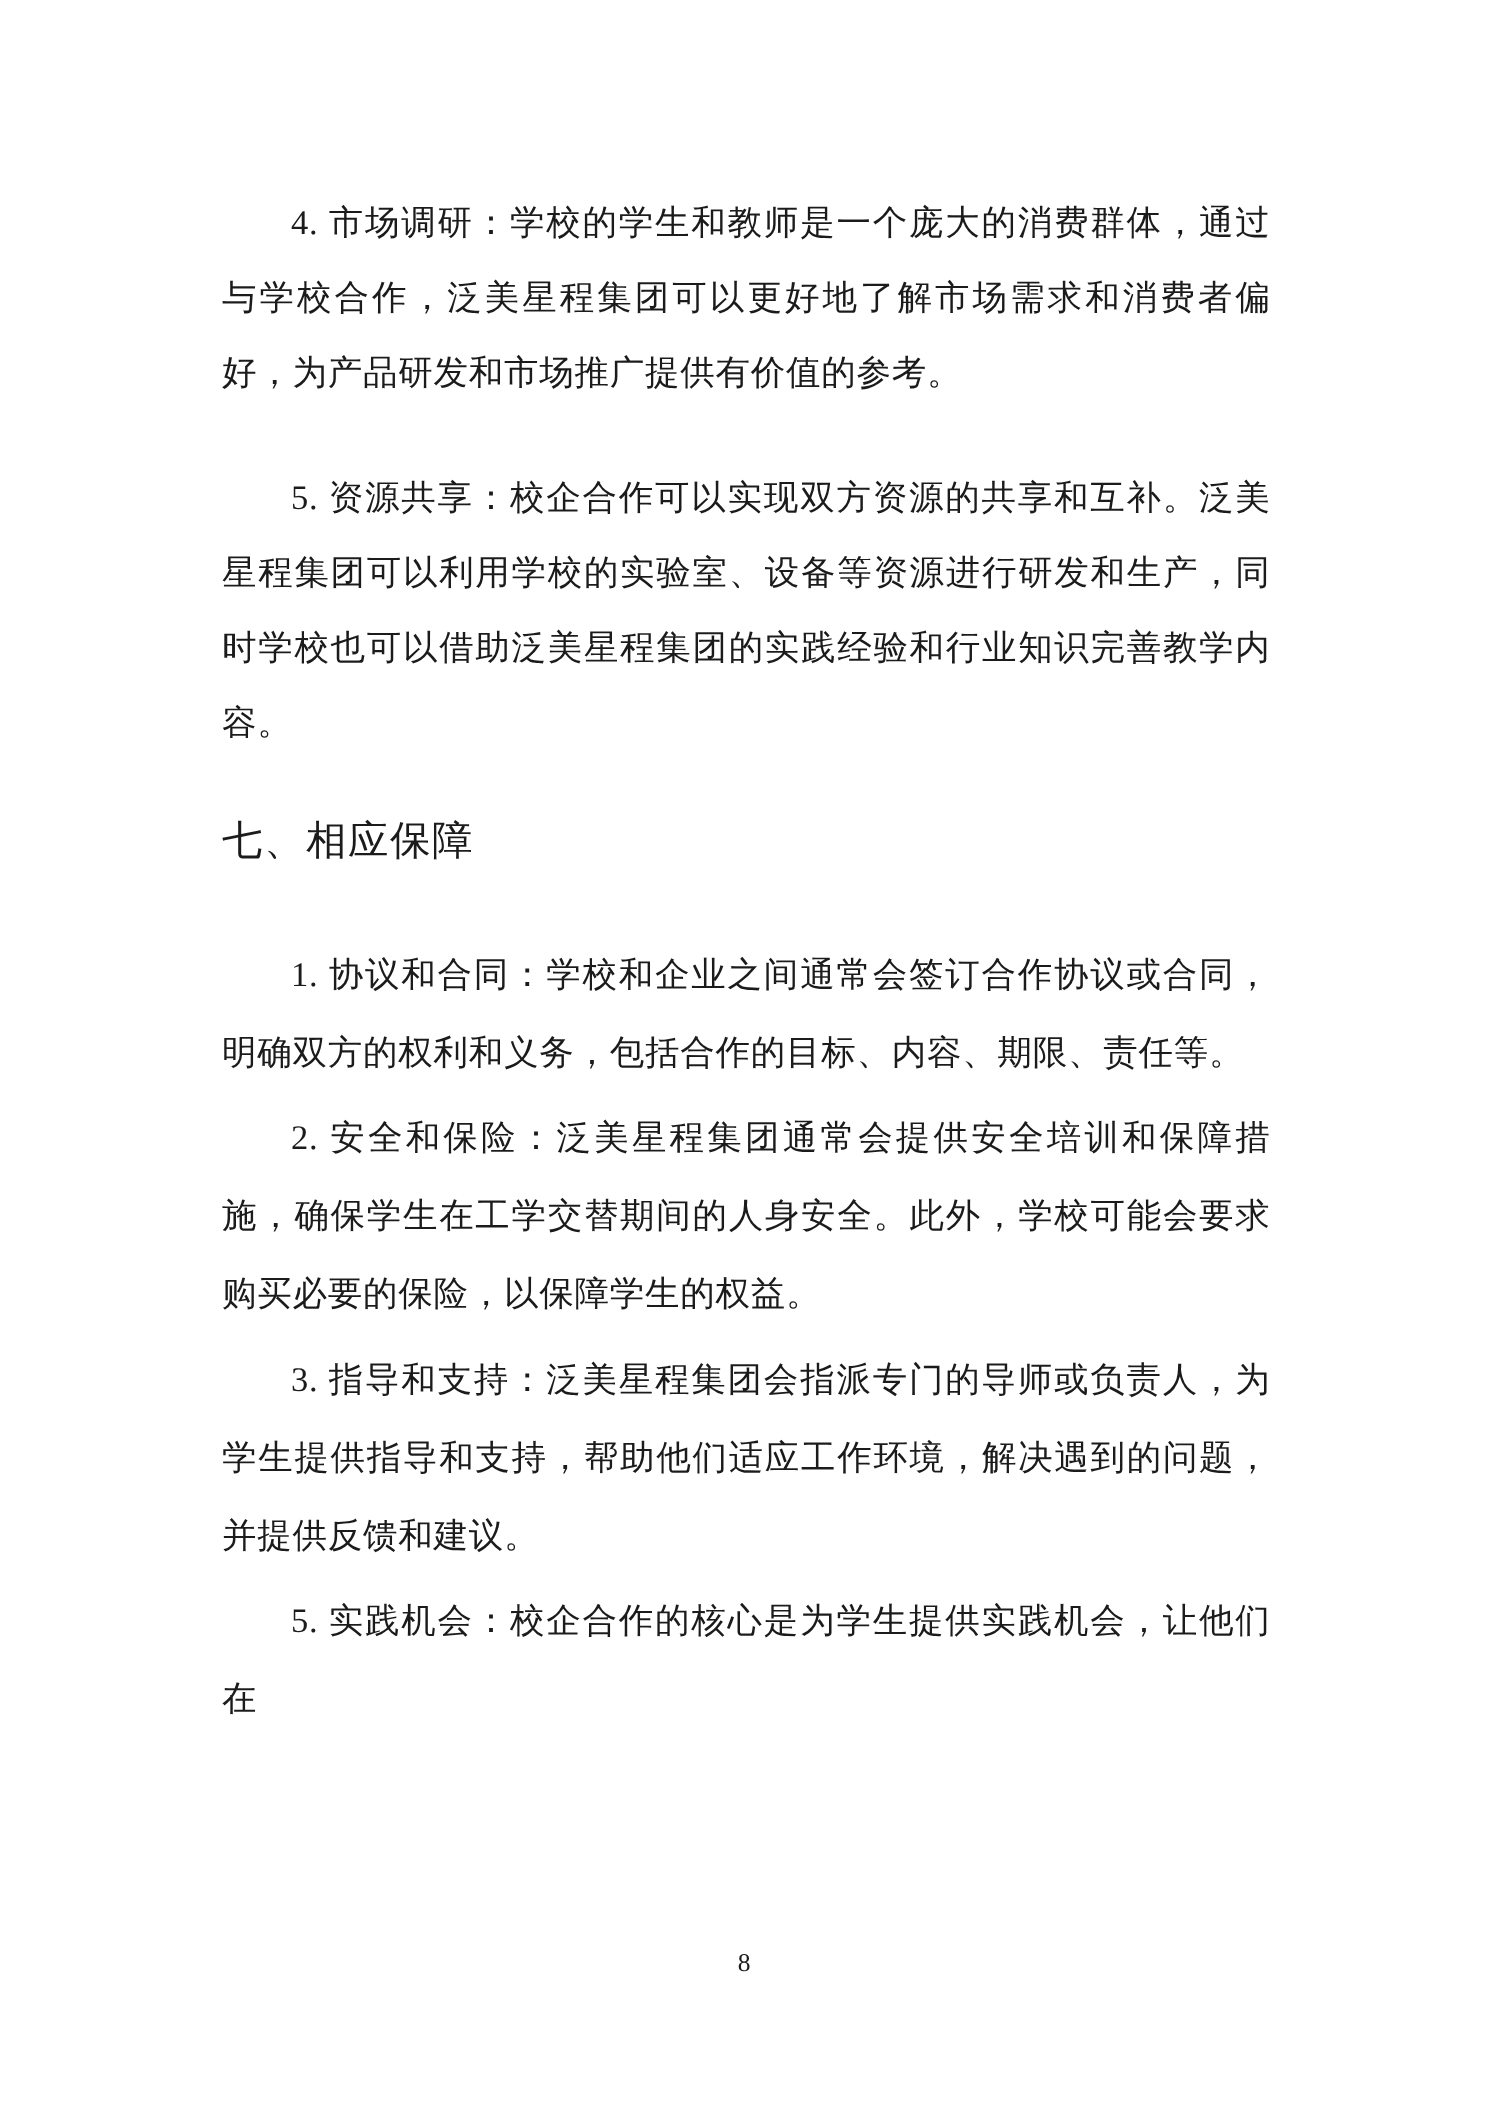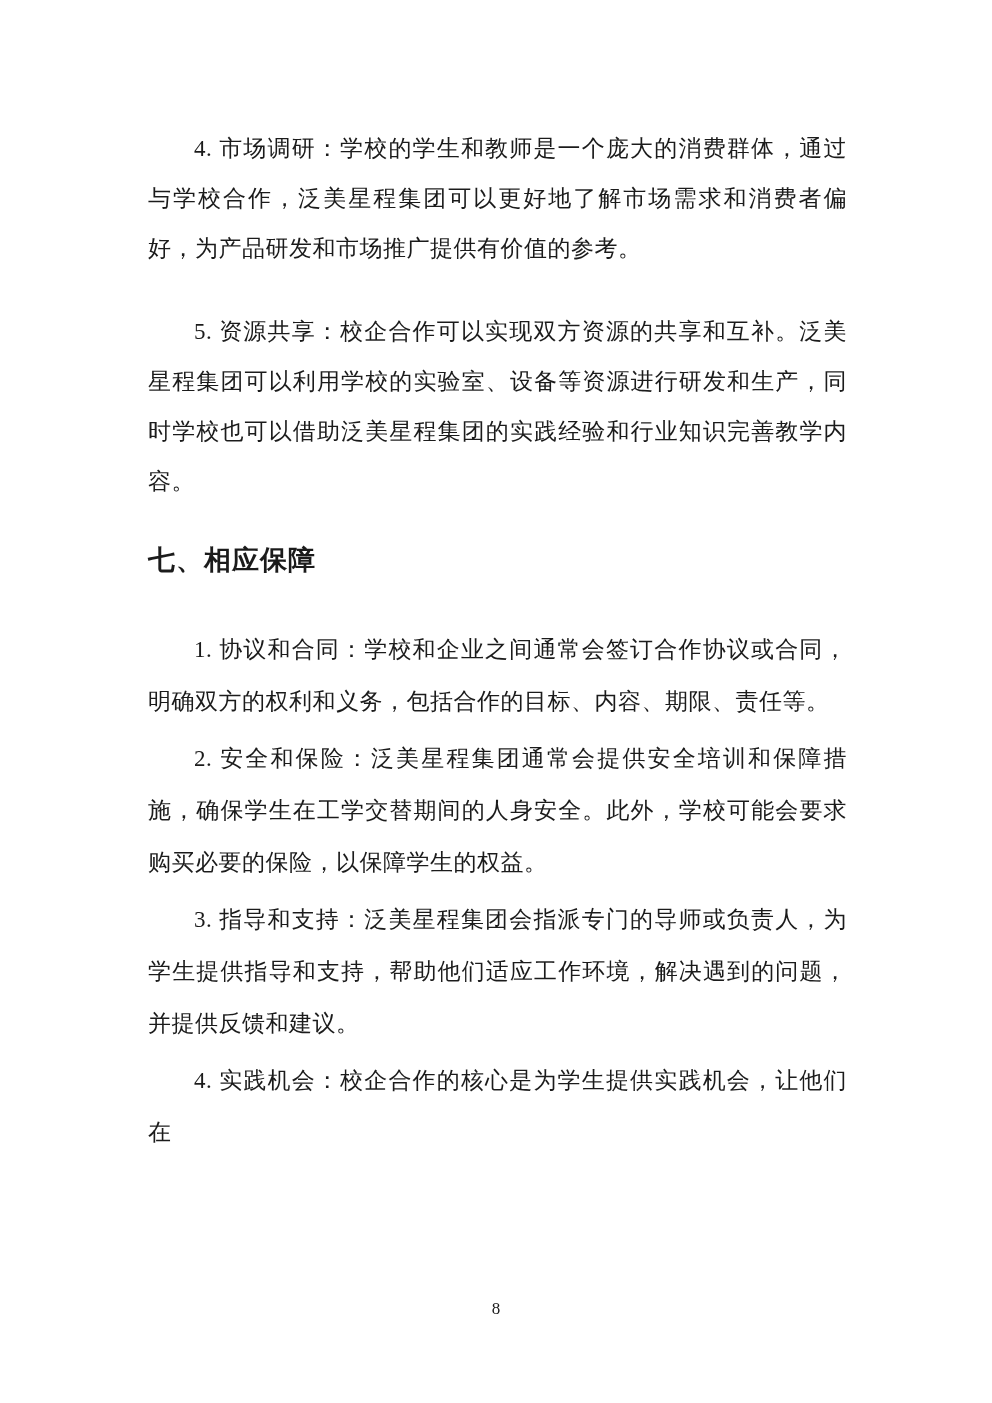--- a/index.html
+++ b/index.html
@@ -29,21 +29,21 @@
     text-justify: inter-ideograph;
     text-indent: 2em;
     letter-spacing: 0.5px;
     margin: 0;
   }
   .section-top .para {
     margin-bottom: 33px;
   }
   .doc-heading {
     font-family: "Liberation Sans", "DejaVu Sans", sans-serif;
-    font-weight: bold;
+    font-weight: normal;
     font-size: 27px;
     line-height: 40px;
     letter-spacing: 1px;
     margin: 28px 0 44px 0;
   }
   .section-bottom .para {
     line-height: 52px;
     margin-bottom: 5px;
   }
   .page-number {
@@ -67,19 +67,19 @@
       <p class="para">4. 市场调研：学校的学生和教师是一个庞大的消费群体，通过与学校合作，泛美星程集团可以更好地了解市场需求和消费者偏好，为产品研发和市场推广提供有价值的参考。</p>
       <p class="para">5. 资源共享：校企合作可以实现双方资源的共享和互补。泛美星程集团可以利用学校的实验室、设备等资源进行研发和生产，同时学校也可以借助泛美星程集团的实践经验和行业知识完善教学内容。</p>
     </div>
 
     <h2 class="doc-heading">七、相应保障</h2>
 
     <div class="section-bottom">
       <p class="para">1. 协议和合同：学校和企业之间通常会签订合作协议或合同，明确双方的权利和义务，包括合作的目标、内容、期限、责任等。</p>
       <p class="para">2. 安全和保险：泛美星程集团通常会提供安全培训和保障措施，确保学生在工学交替期间的人身安全。此外，学校可能会要求购买必要的保险，以保障学生的权益。</p>
       <p class="para">3. 指导和支持：泛美星程集团会指派专门的导师或负责人，为学生提供指导和支持，帮助他们适应工作环境，解决遇到的问题，并提供反馈和建议。</p>
-      <p class="para">4. 实践机会：校企合作的核心是为学生提供实践机会，让他们在</p>
+      <p class="para">5. 实践机会：校企合作的核心是为学生提供实践机会，让他们在</p>
     </div>
 
   </div>
 
   <div class="page-number">8</div>
 </div>
 
 </body></html>

